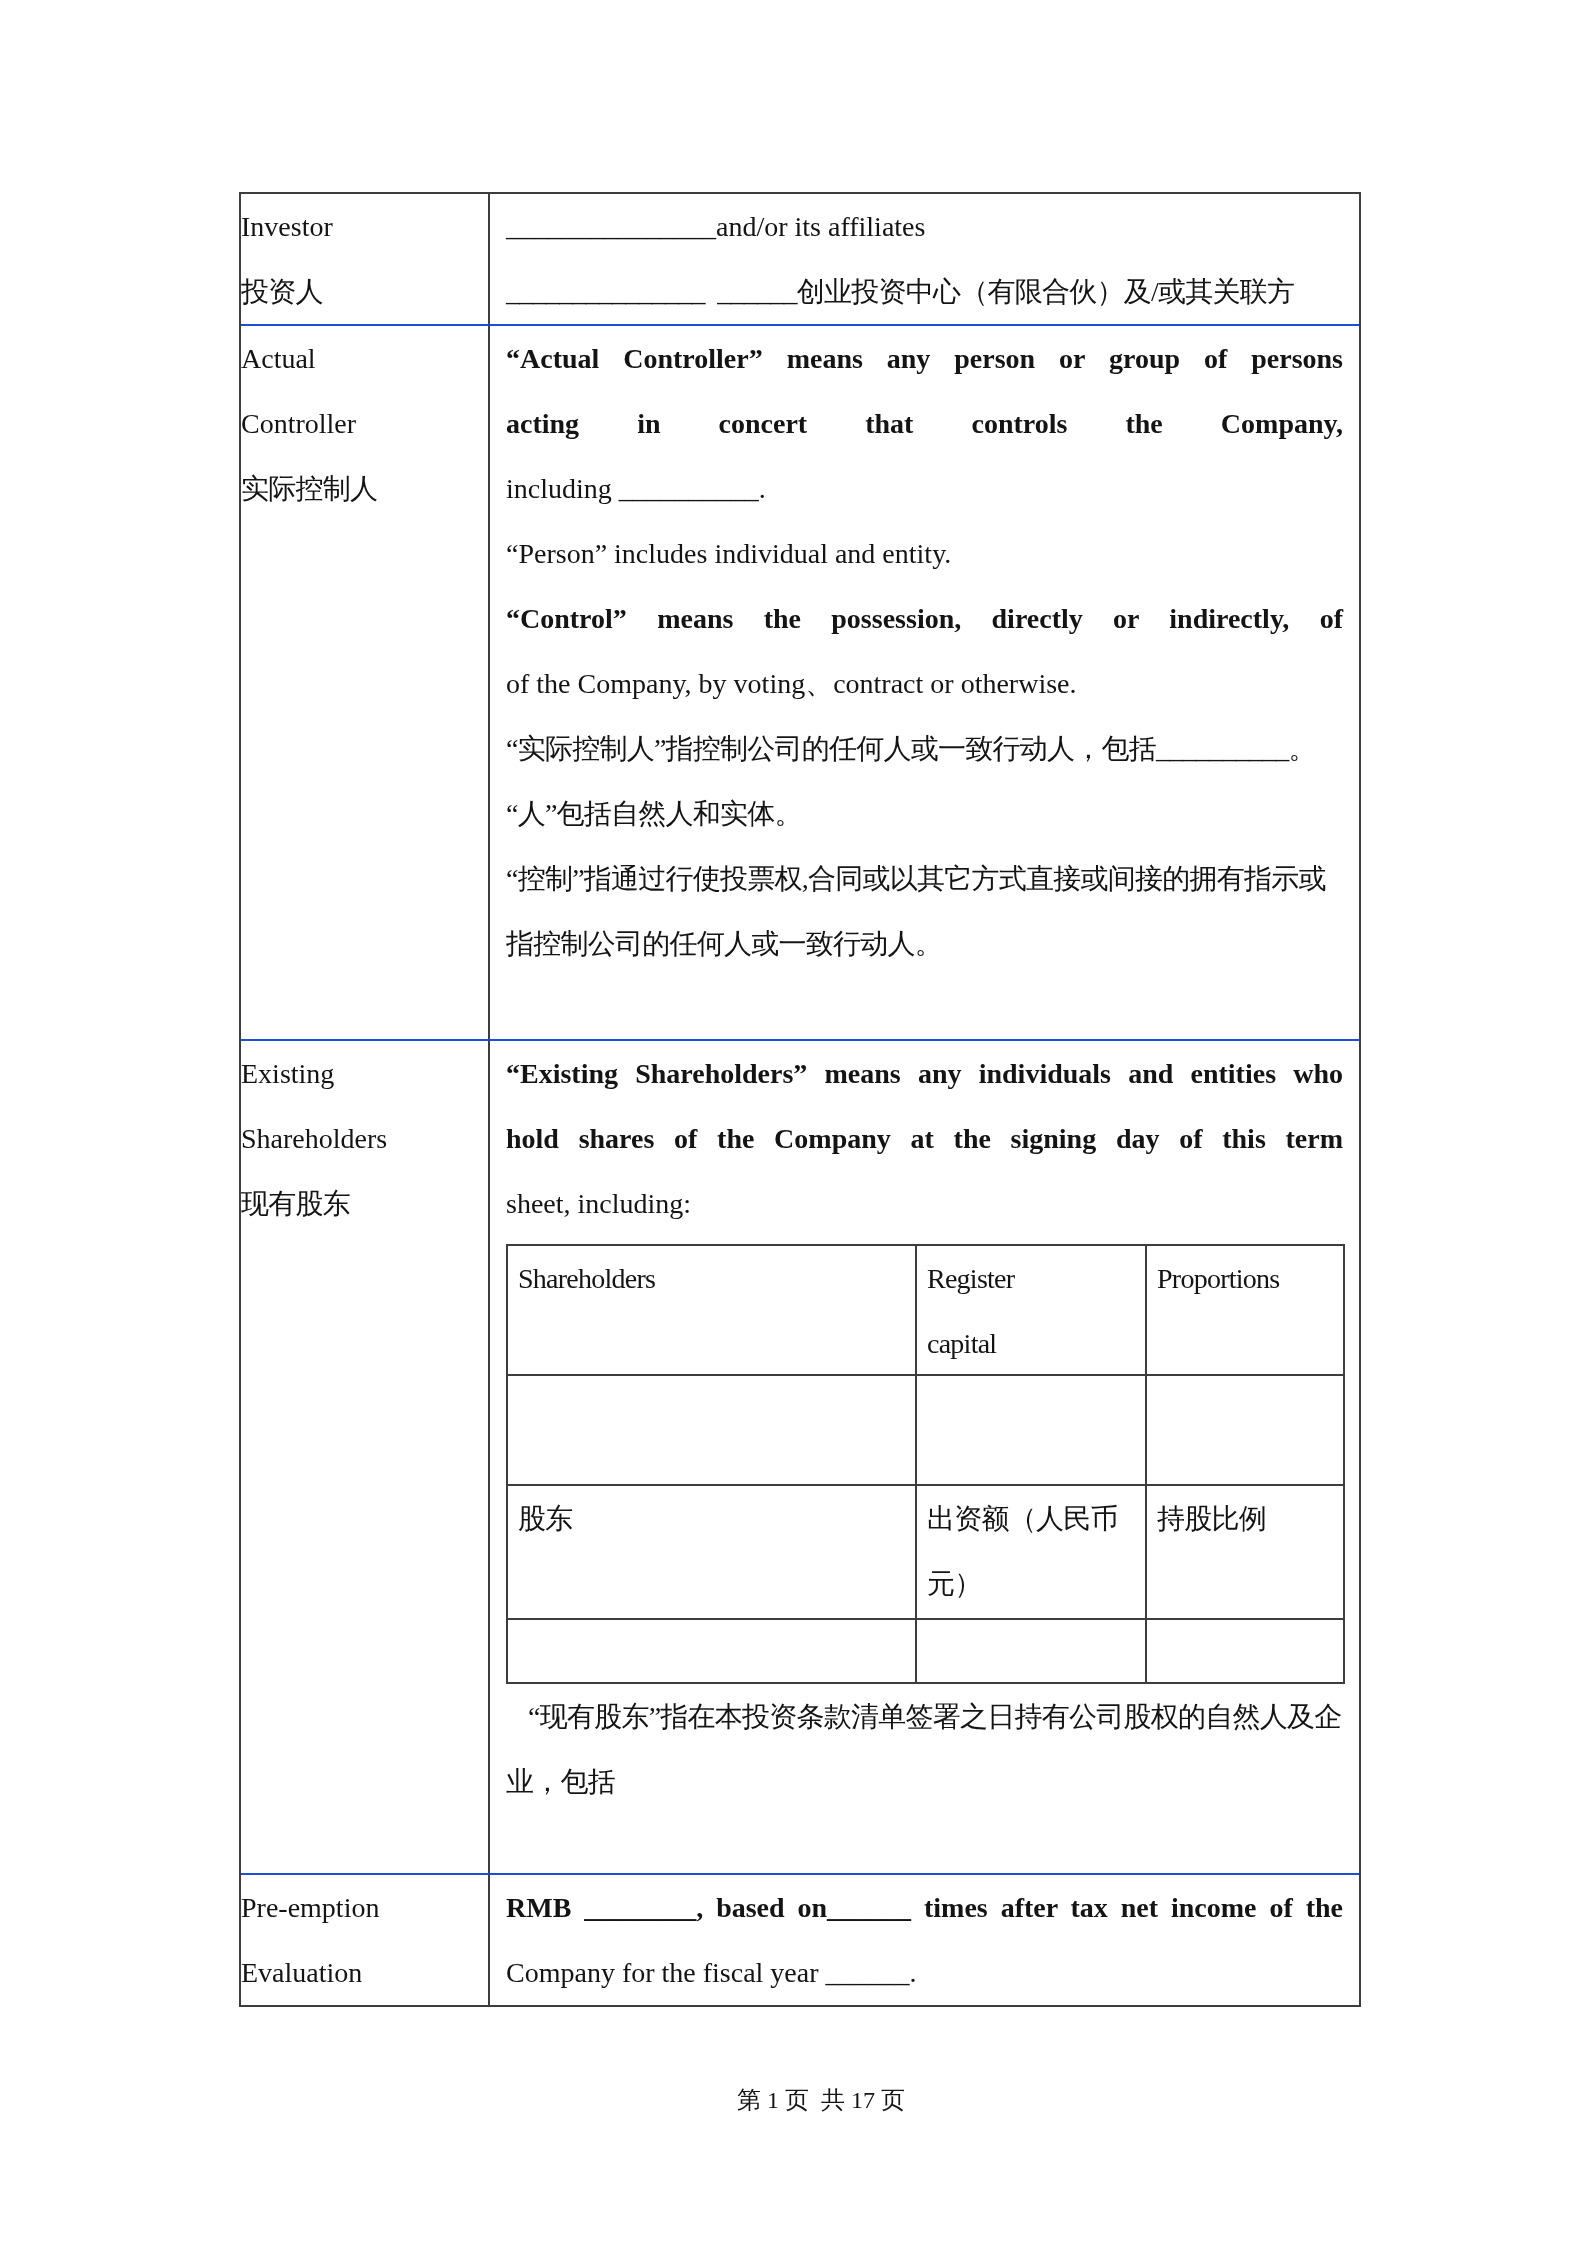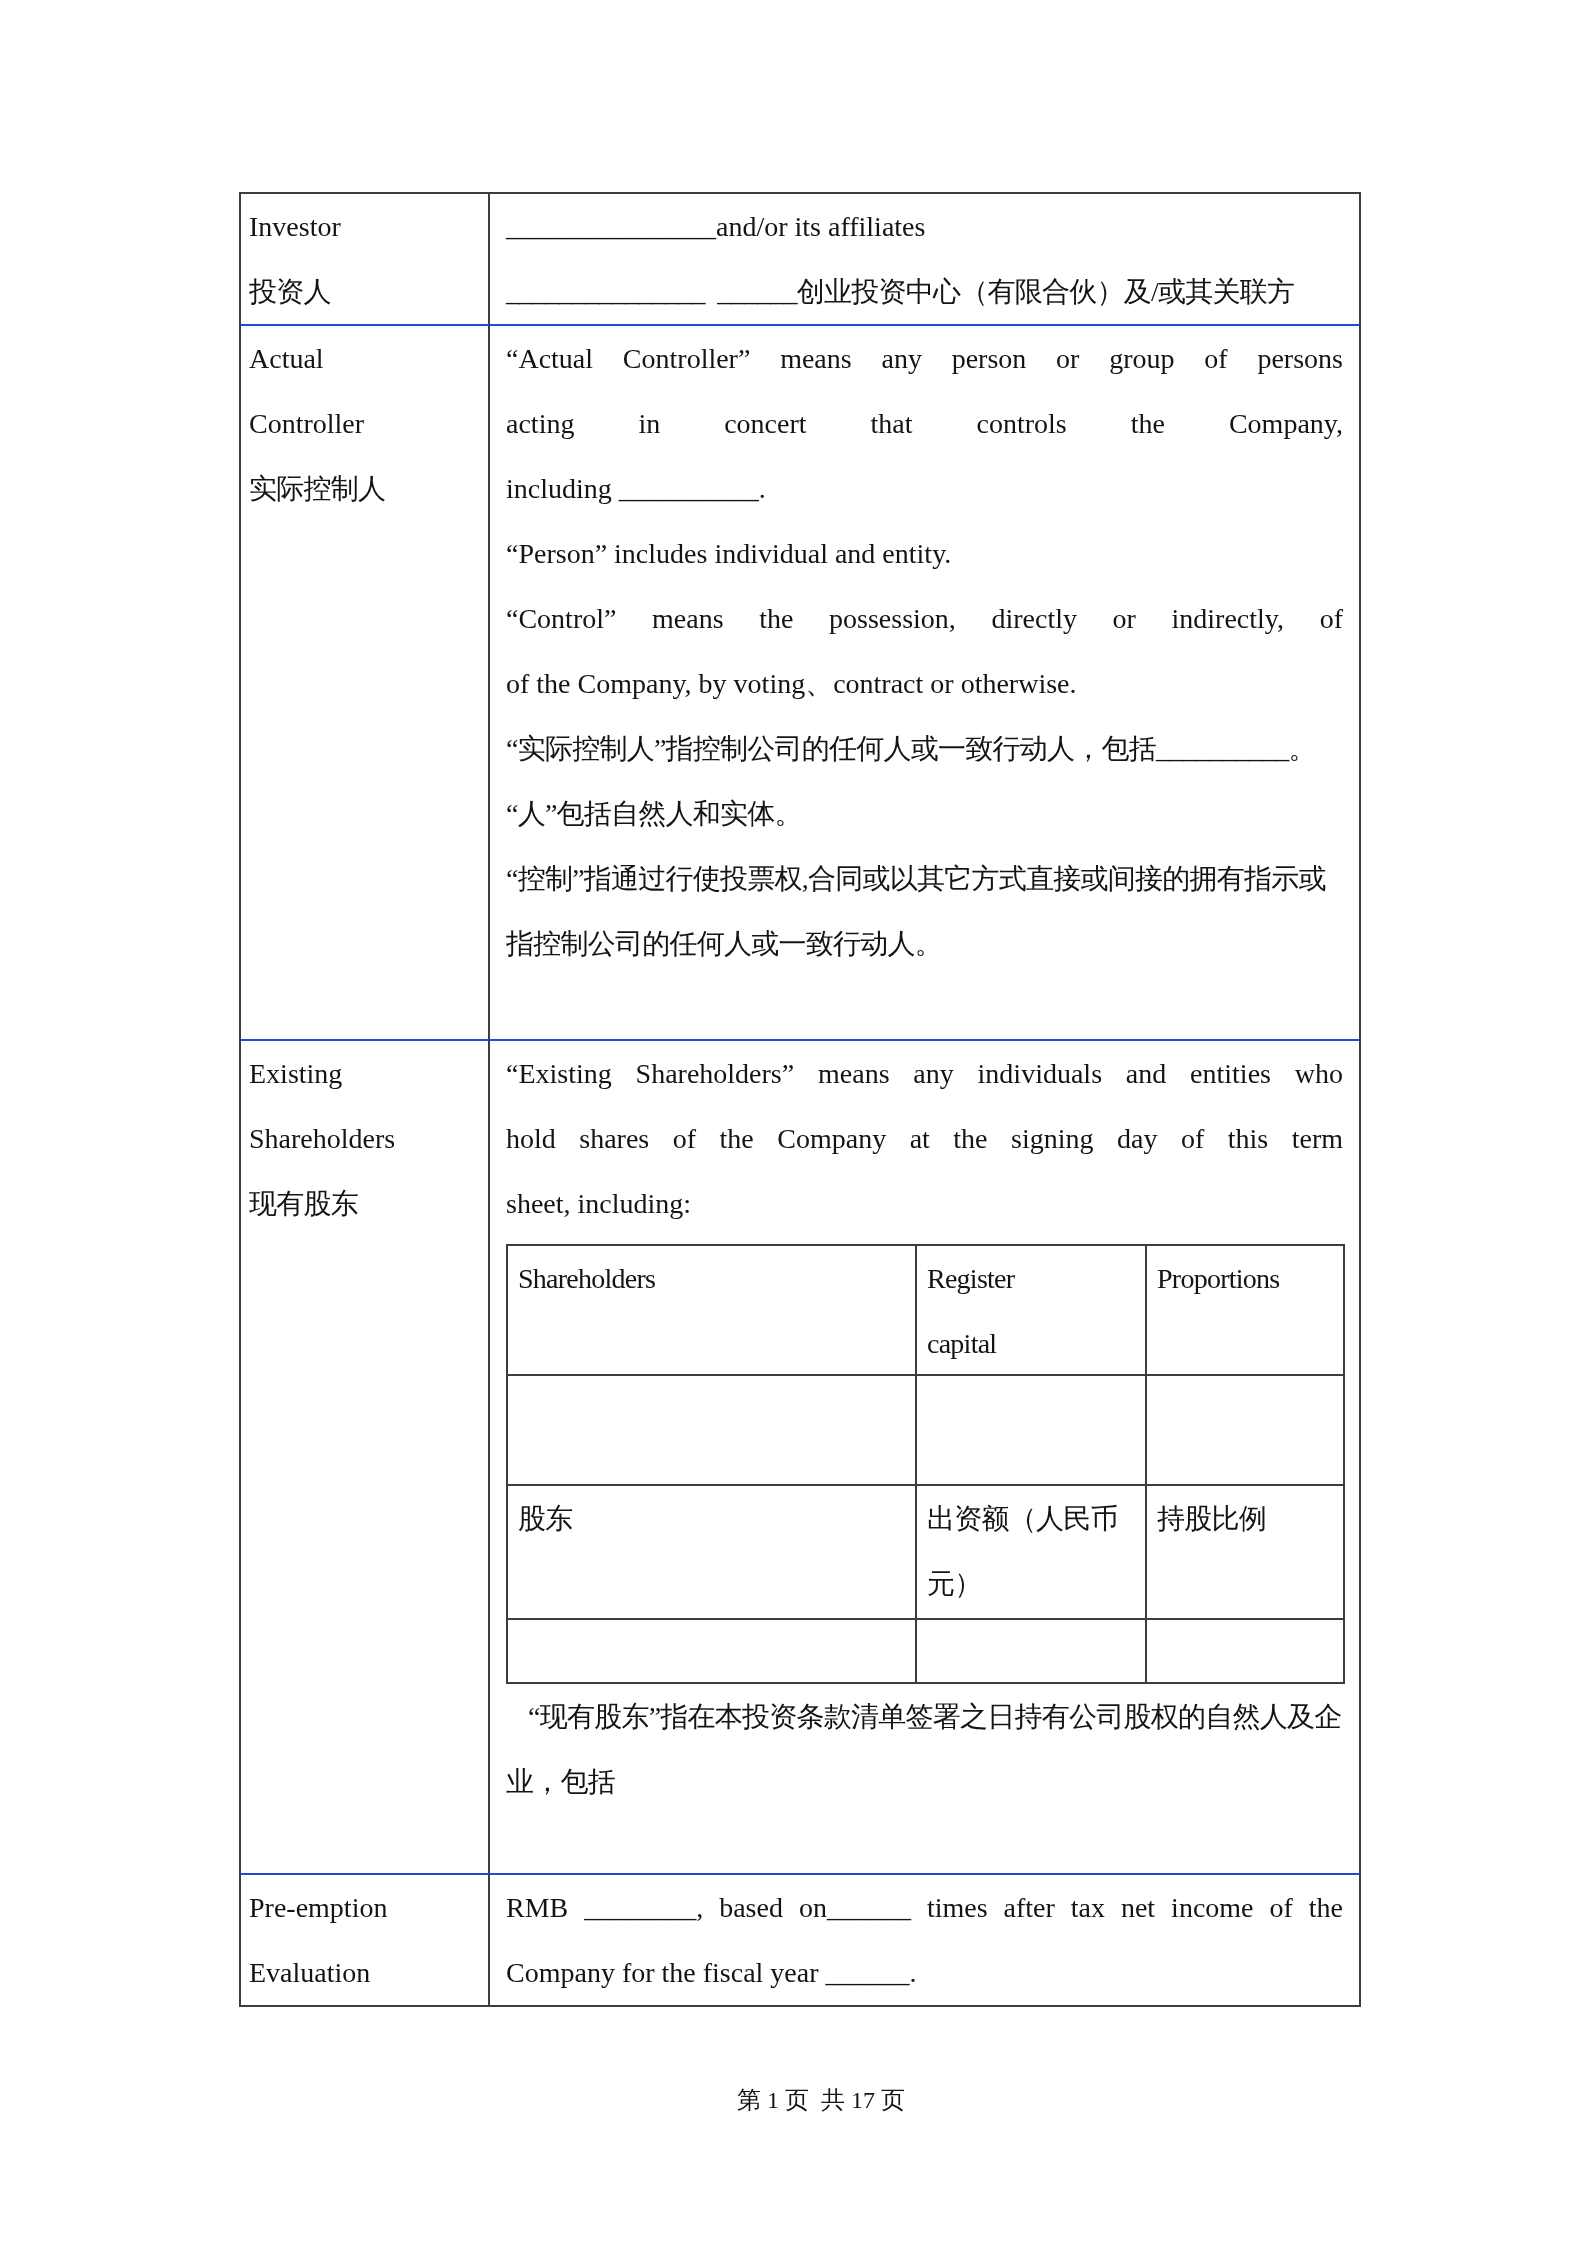--- a/index.html
+++ b/index.html
@@ -9,25 +9,25 @@
     color:#141414; font-size:28px;
   }
   .doc-table {
     position:absolute; left:239px; top:192px;
     display:inline-grid;
     grid-template-columns:249px 869px;
     grid-template-rows:130px 715px 834px 132px;
     border:2px solid #3d3d3d;
   }
   .cell { box-sizing:border-box; overflow:hidden; }
-  .lbl { padding:0 8px; border-right:2px solid #3d3d3d; }
+  .lbl { padding:0 0; border-right:2px solid #3d3d3d; }
   .ct  { padding:0 16px; }
   .bt  { border-top:2px solid #1d4ed8; }
   .ln  { height:65px; line-height:65px; white-space:nowrap; }
-  .ln.j { white-space:normal; text-align:justify; text-align-last:justify; }
+  .ln.j { white-space:normal; text-align:justify; text-align-last:justify;font-weight:bold; }
   .zh  { letter-spacing:-0.75px; }
   .ind { text-indent:22px; }
   .inner {
     display:inline-grid;
     grid-template-columns:407px 230px 198px;
     grid-template-rows:128px 110px 134px 64px;
     border:2px solid #3d3d3d;
     margin-top:8px;
   }
   .ic { box-sizing:border-box; padding:0 10px; line-height:65px; white-space:pre-line; overflow:hidden; letter-spacing:-0.75px; }

